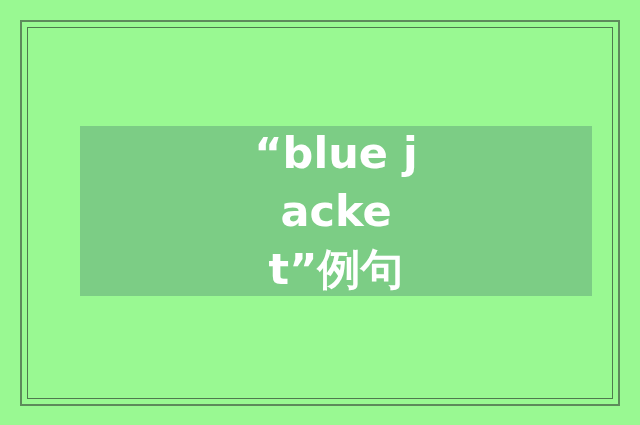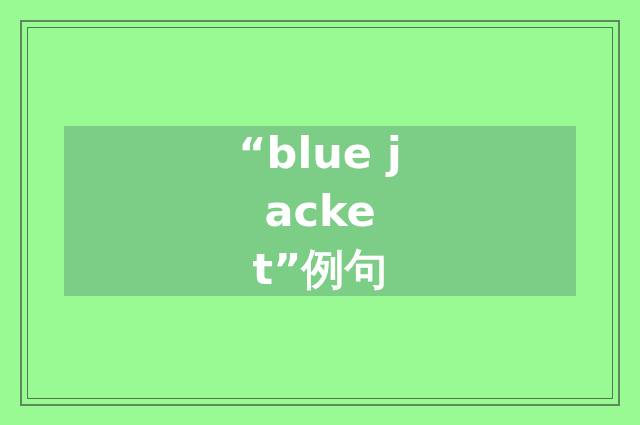--- a/index.html
+++ b/index.html
@@ -41,21 +41,21 @@
     width: 586px;
     height: 372px;
     box-sizing: border-box;
     border: 1px solid #4f7a4e;
     background: transparent;
   }
 
   
   #content-panel {
     position: absolute;
-    left: 64px;
+    left: 80px;
     top: 126px;
     width: 512px;
     height: 170px;
     background: #7ccd85;
     display: flex;
     align-items: center;
     justify-content: center;
   }
 
   #headline {

